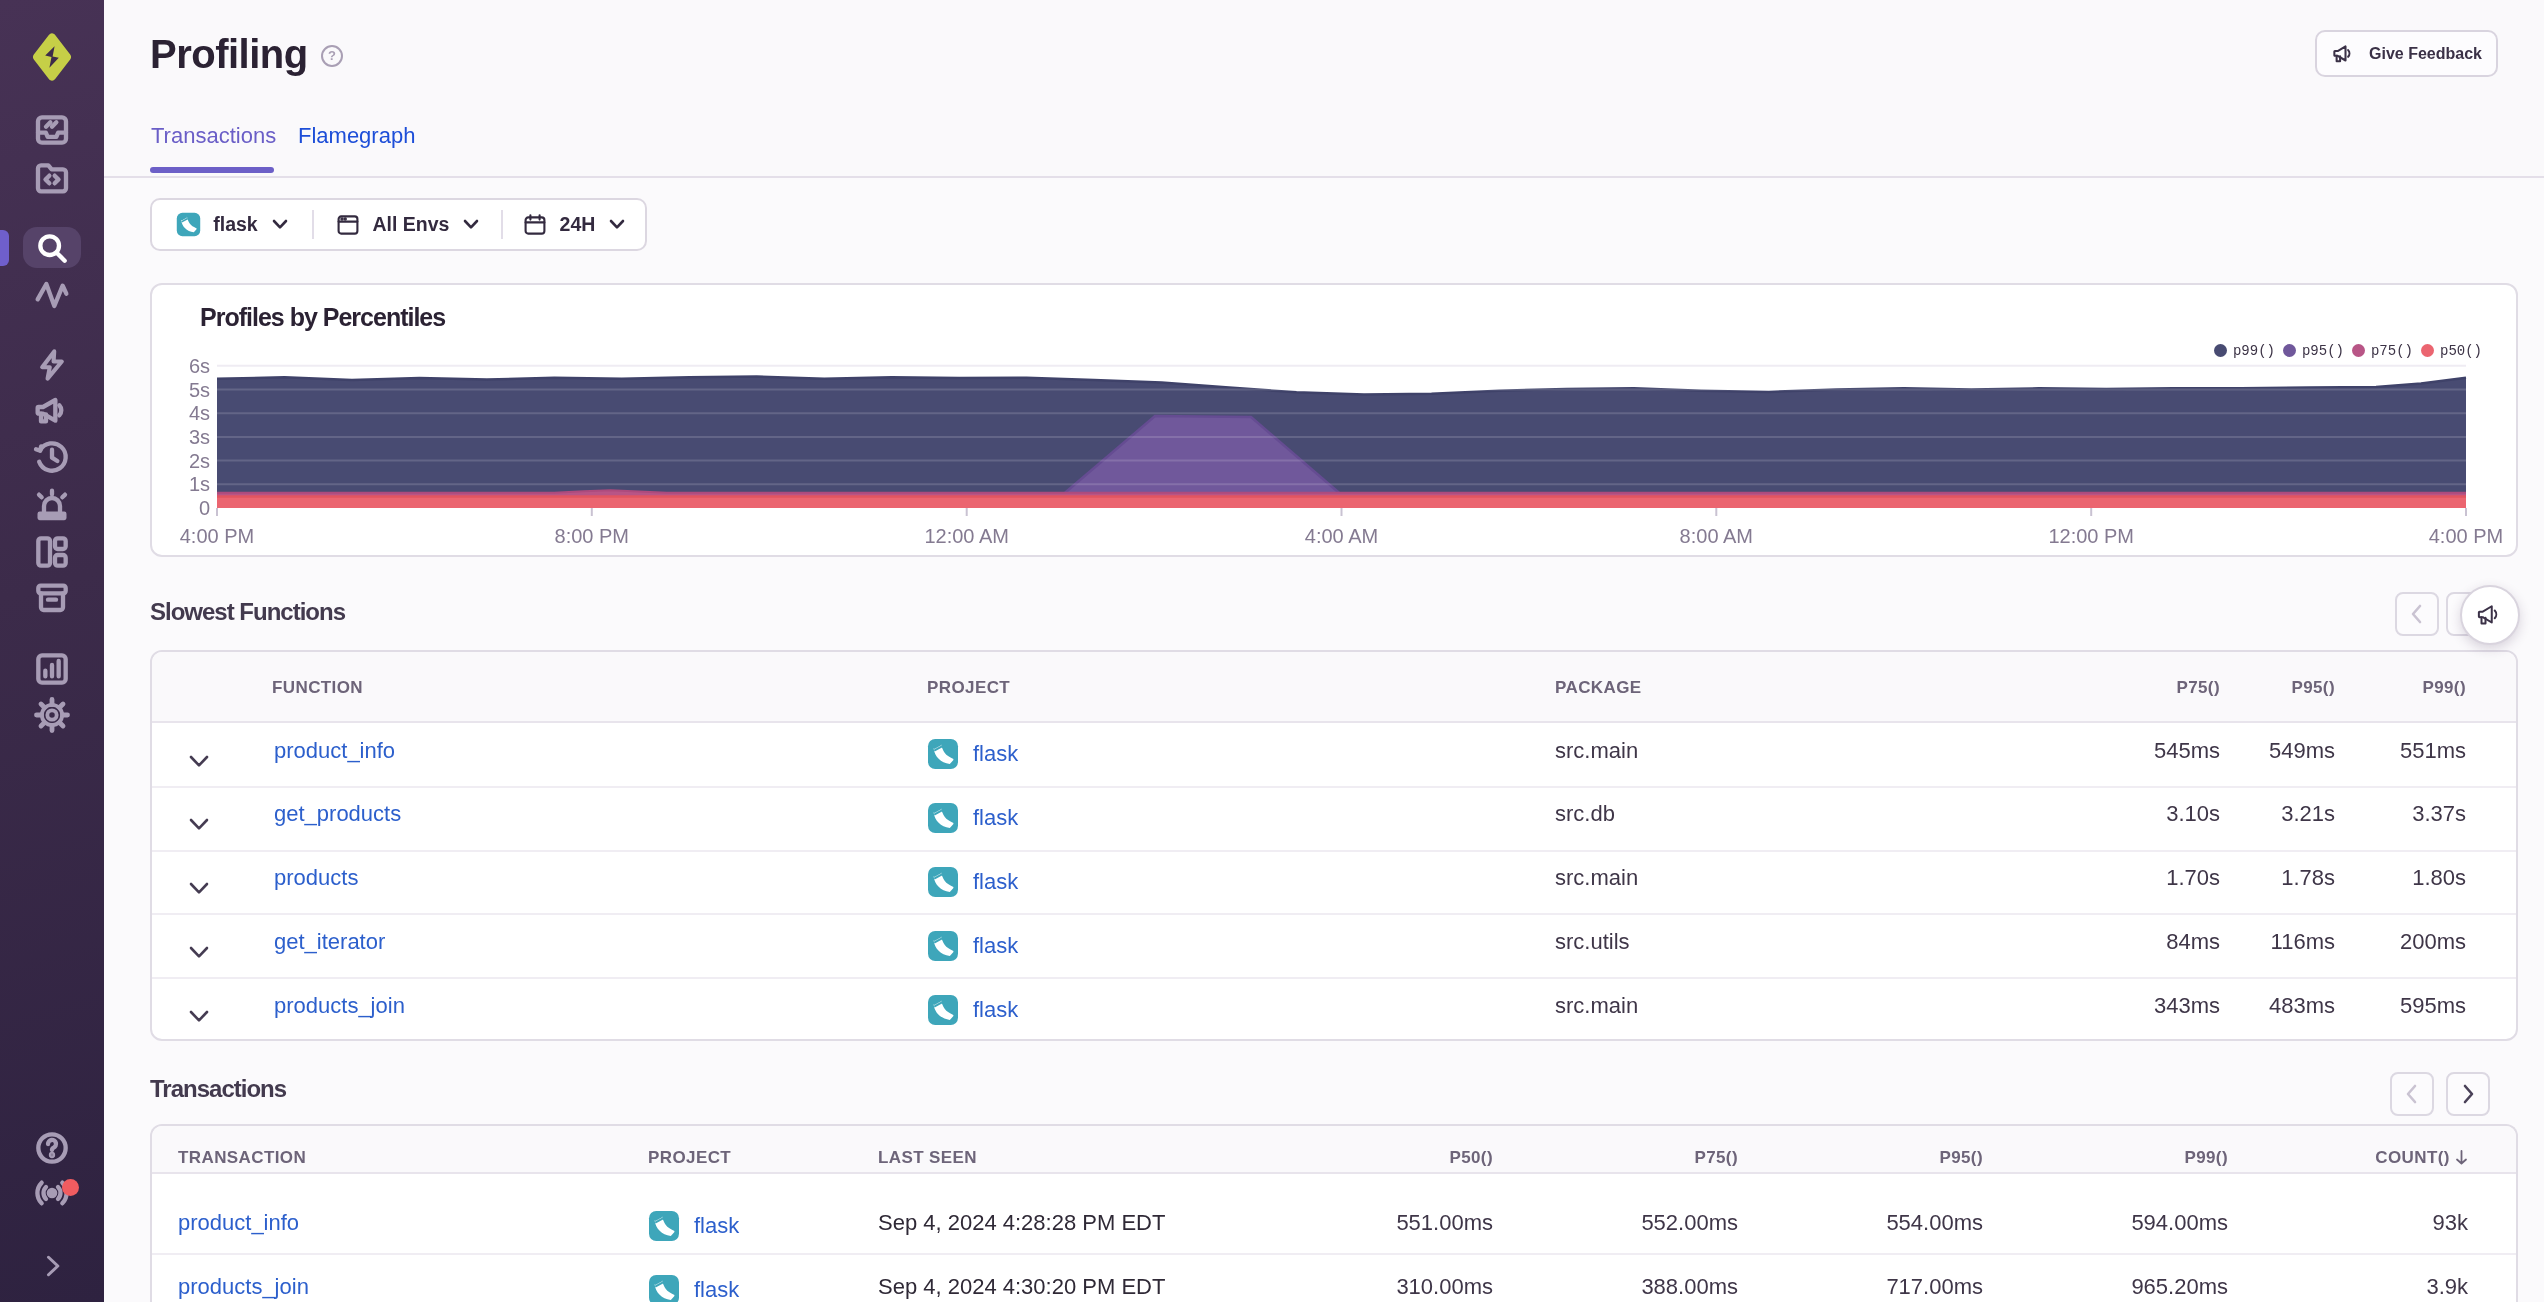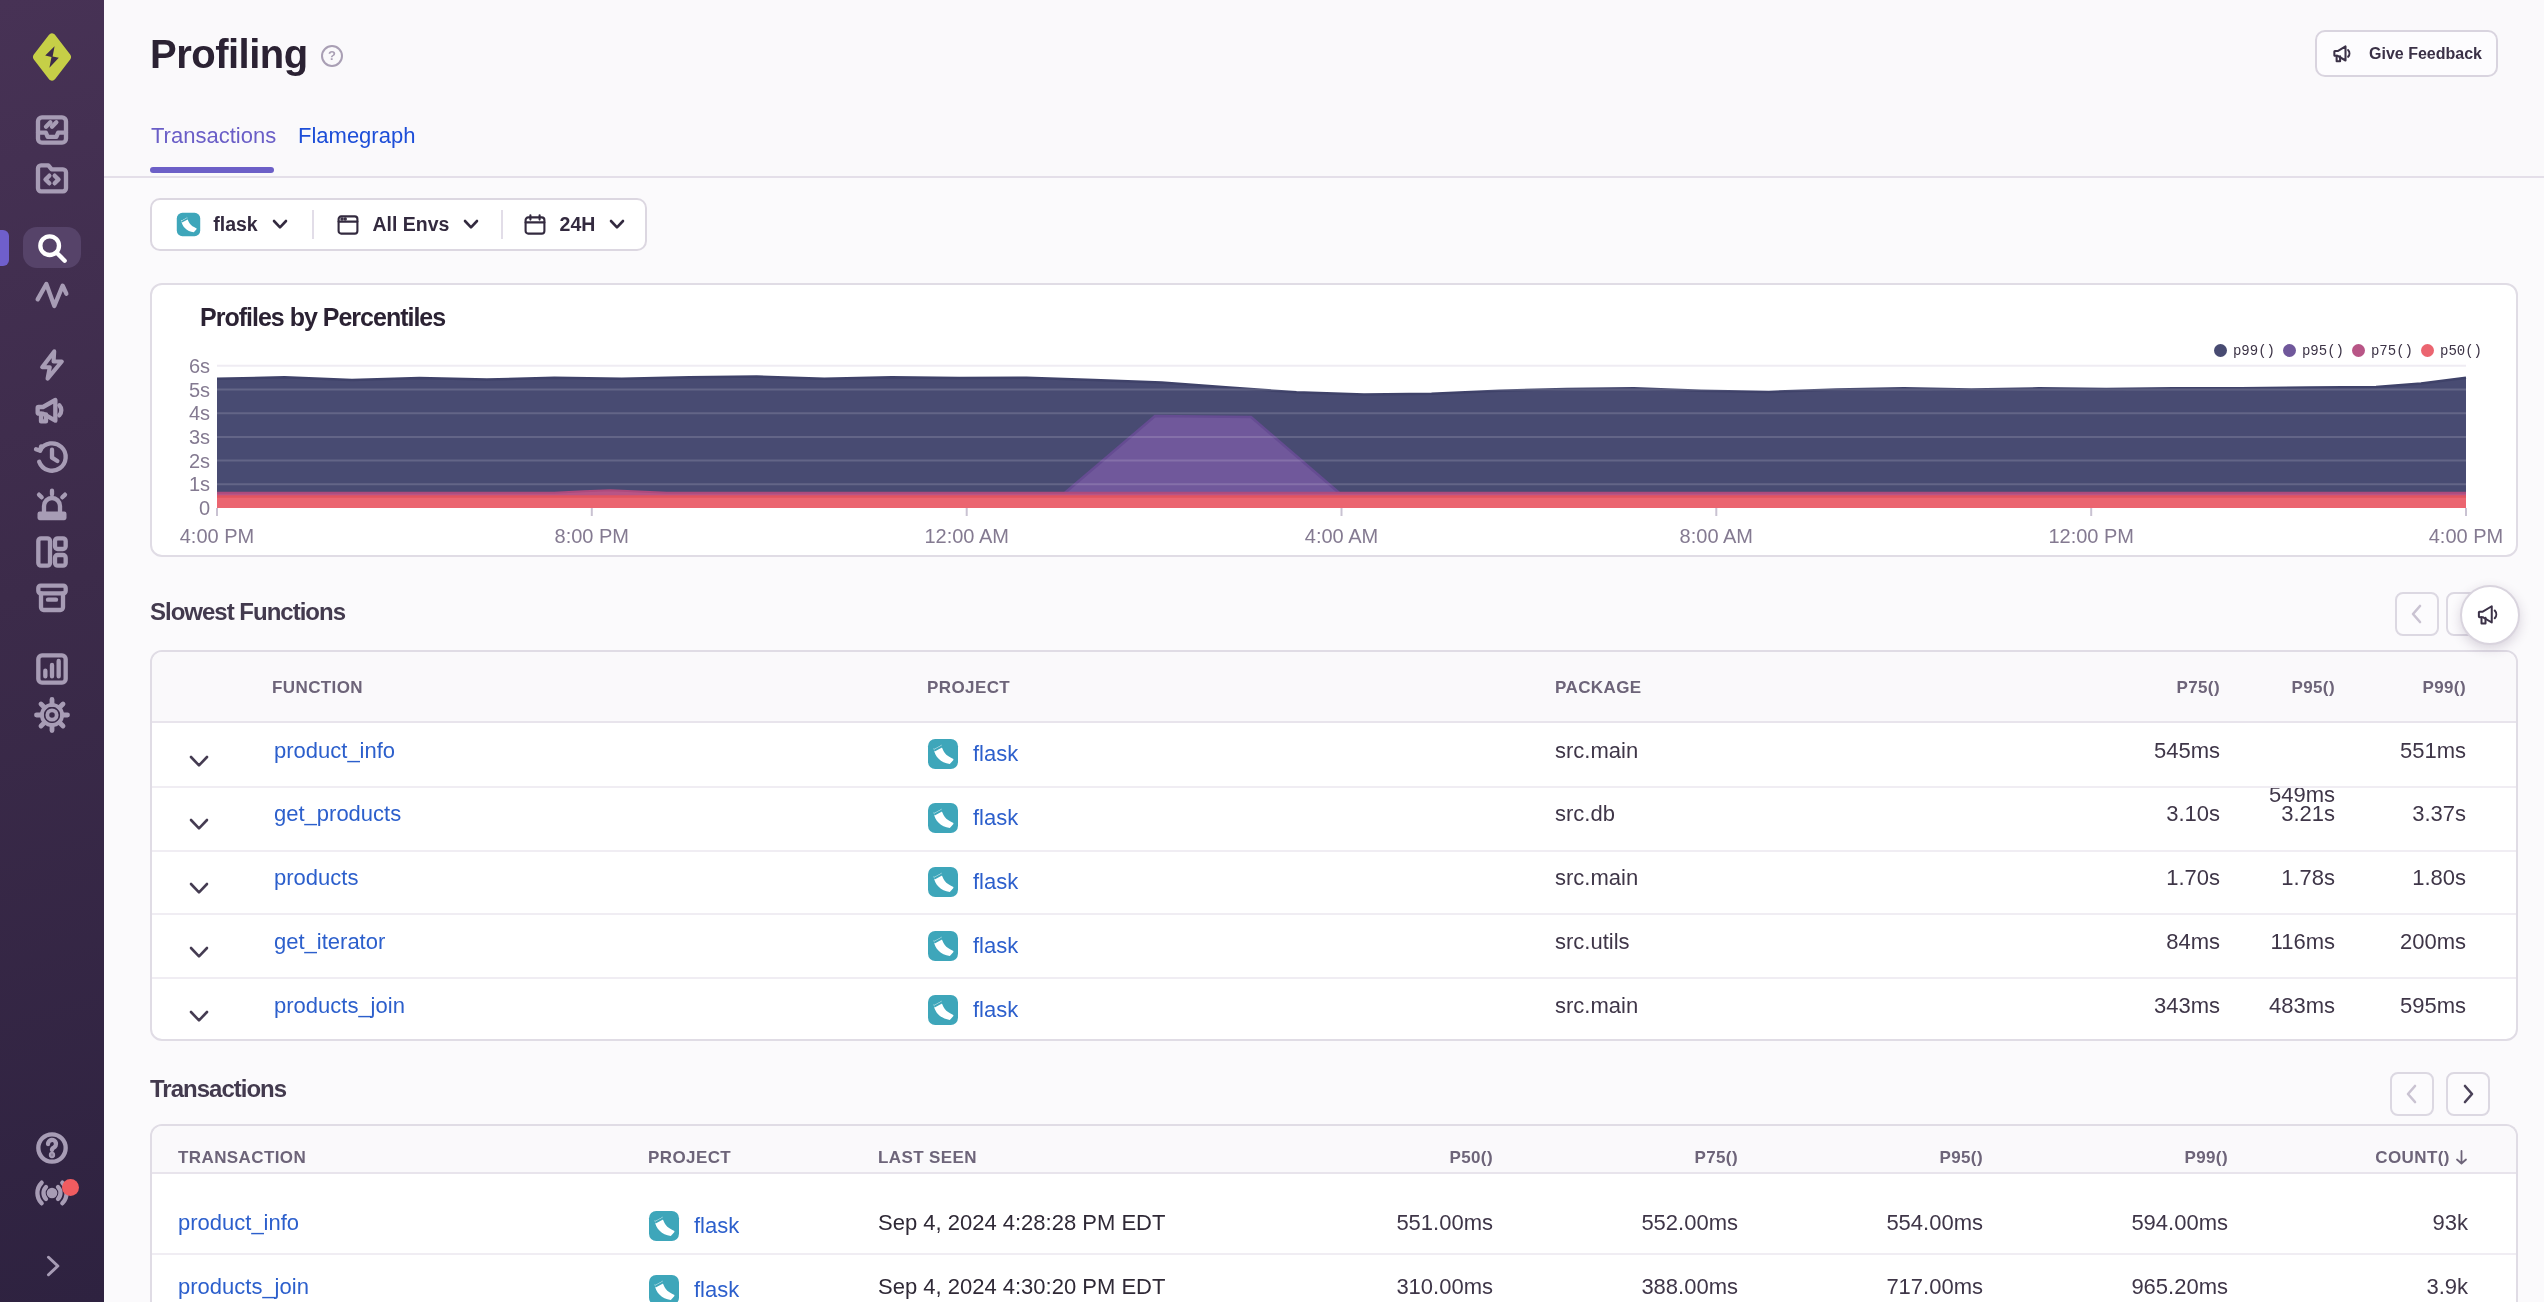--- a/index.html
+++ b/index.html
@@ -297,21 +297,21 @@
           <svg width="32" height="32" viewBox="0 0 16 16">
             <rect x="0.5" y="0.5" width="15" height="15" rx="3.6" fill="#3ea6ba"></rect>
             <path d="M3.3 5.2 L7.0 2.9 C7.7 6.6 9.5 9.0 12.7 10.2 C13.3 10.4 13.4 10.8 13.0 11.2 L11.4 13.0 C6.8 12.2 3.9 9.4 3.3 5.2 Z" fill="#fff"></path>
             <path d="M3.6 6.3 L7.5 4.2 M3.4 5.0 L7.1 3.0" stroke="#3ea6ba" stroke-width="1.0"></path>
           </svg>
           <span class="link">flask</span>
         </span>
       </div>
     <div class="cell" style="left:1403px; top:86px;">src.main</div>
     <div class="cell" style="right:296px; top:86px;">545ms</div>
-    <div class="cell" style="right:181px; top:86px;margin-top:44px;">549ms</div>
+    <div class="cell" style="right:181px; top:86px;">549ms</div>
     <div class="cell" style="right:50px; top:86px;">551ms</div>
     <div class="rowline" style="top:134px;"></div>
     <div class="cell" style="left:36px; top:159px;"><svg width="22" height="14" viewBox="0 0 22 14">
           <path d="M3 3 L11 11.4 L19 3" stroke="#453c52" stroke-width="2.6" fill="none" stroke-linecap="round" stroke-linejoin="round"></path>
         </svg></div>
     <div class="cell link" style="left:122px; top:149px;">get_products</div>
     <div class="cell" style="left:775px; top:150px;">
         <span class="projchip">
           <svg width="32" height="32" viewBox="0 0 16 16">
             <rect x="0.5" y="0.5" width="15" height="15" rx="3.6" fill="#3ea6ba"></rect>

